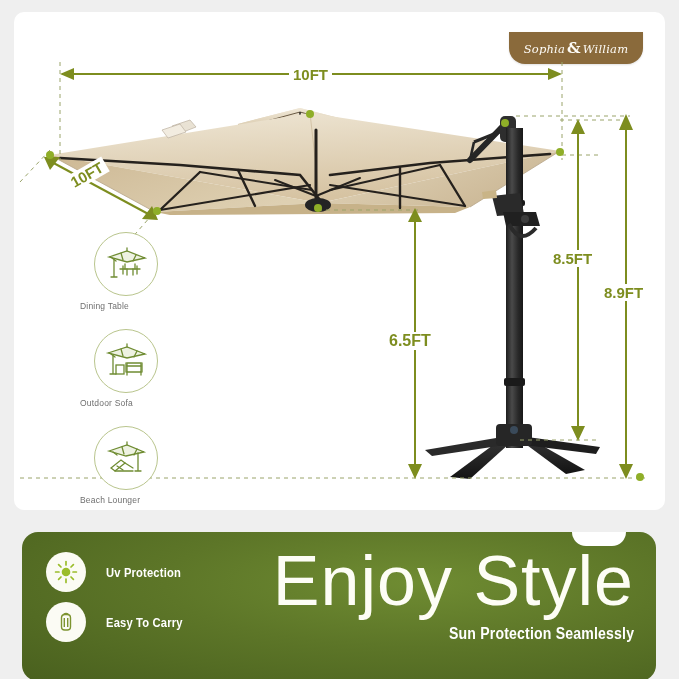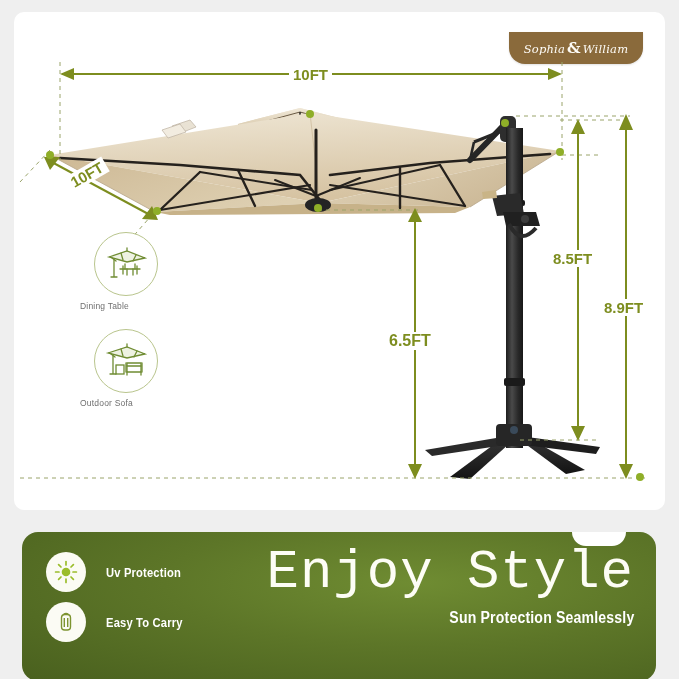--- a/index.html
+++ b/index.html
@@ -39,21 +39,21 @@
 
   .dimlabel{
     position:absolute;color:#7d8d1f;font-weight:bold;
     font-family:"Liberation Sans", sans-serif;
     background:#ffffff;padding:0 4px;white-space:nowrap;
   }
   #lbl-top{left:289px;top:66px;font-size:15px;}
   #lbl-side{left:64px;top:178px;font-size:15px;transform:rotate(-30deg);transform-origin:left top;}
   #lbl-65{left:385px;top:332px;font-size:16px;}
   #lbl-85{left:549px;top:250px;font-size:15px;}
-  #lbl-89{left:600px;top:299px;font-size:15px;text-align:center;}
+  #lbl-89{left:600px;top:284px;font-size:15px;text-align:center;}
 
   
   .usecases{position:absolute;left:80px;top:232px;width:92px;}
   .usecase{margin-bottom:18px;}
   .usecase .circle{
     width:62px;height:62px;border-radius:50%;
     border:1px solid #b9c58d;margin:0 auto;
     display:flex;align-items:center;justify-content:center;
     background:#fff;
   }
@@ -82,22 +82,22 @@
   }
   .feat .flabel{
     margin-left:20px;color:#ffffff;font-size:13px;font-weight:bold;
     font-family:"Liberation Sans Narrow","Liberation Sans",sans-serif;
     letter-spacing:.2px;transform:scaleX(.86);transform-origin:left center;
   }
   .headline{
     position:absolute;right:22px;top:14px;text-align:right;
   }
   .headline .h1{
-    color:#fdfdf5;font-size:54px;line-height:1;
-    font-family:Liberation Mono, monospace;
+    color:#fdfdf5;font-size:70px;line-height:1;
+    font-family:Liberation Sans, sans-serif;
     letter-spacing:1px;
   }
   .headline .h2{
     margin-top:9px;color:#ffffff;font-size:16px;font-weight:bold;
     font-family:"Liberation Sans Narrow","Liberation Sans",sans-serif;
     transform:scaleX(.88);transform-origin:right center;letter-spacing:.2px;
   }
 </style>
 </head>
 <body>
@@ -314,20 +314,37 @@
             <path d="M24,22 L38,22 L38,31 L24,31 Z"></path>
             <path d="M24,25 L38,25"></path>
             <path d="M24,31 L24,34 M38,31 L38,34"></path>
             <path d="M23,22 L23,31 M39,22 L39,31"></path>
           </g>
         </svg>
       </div>
       <div class="cap">Outdoor Sofa</div>
     </div>
 
+    <div class="usecase">
+      <div class="circle">
+        <svg width="46" height="40" viewBox="0 0 46 40">
+          <g stroke="#6f8c32" fill="none" stroke-width="1.3" stroke-linecap="round">
+            <path d="M6,13 L24,7 L41,14 L23,18 Z" fill="#eef2e2"></path>
+            <path d="M24,7 L24,4"></path>
+            <path d="M10,14 L14,17 M19,9 L21,16 M34,11 L31,17"></path>
+            <path d="M35,15 L35,33 M32,33 L38,33"></path>
+            <path d="M8,30 L18,22 L22,25 L12,33 Z"></path>
+            <path d="M12,33 L30,33"></path>
+            <path d="M22,25 L30,30"></path>
+            <path d="M14,28 L20,32"></path>
+          </g>
+        </svg>
+      </div>
+      <div class="cap">Beach Lounger</div>
+    </div>
   </div>
 
   <div class="banner">
     <div class="banner-notch"></div>
 
     <div class="feats">
       <div class="feat">
         <div class="fcircle">
           <svg width="24" height="24" viewBox="0 0 24 24">
             <circle cx="12" cy="12" r="4.3" fill="#9bbd2b"></circle>

